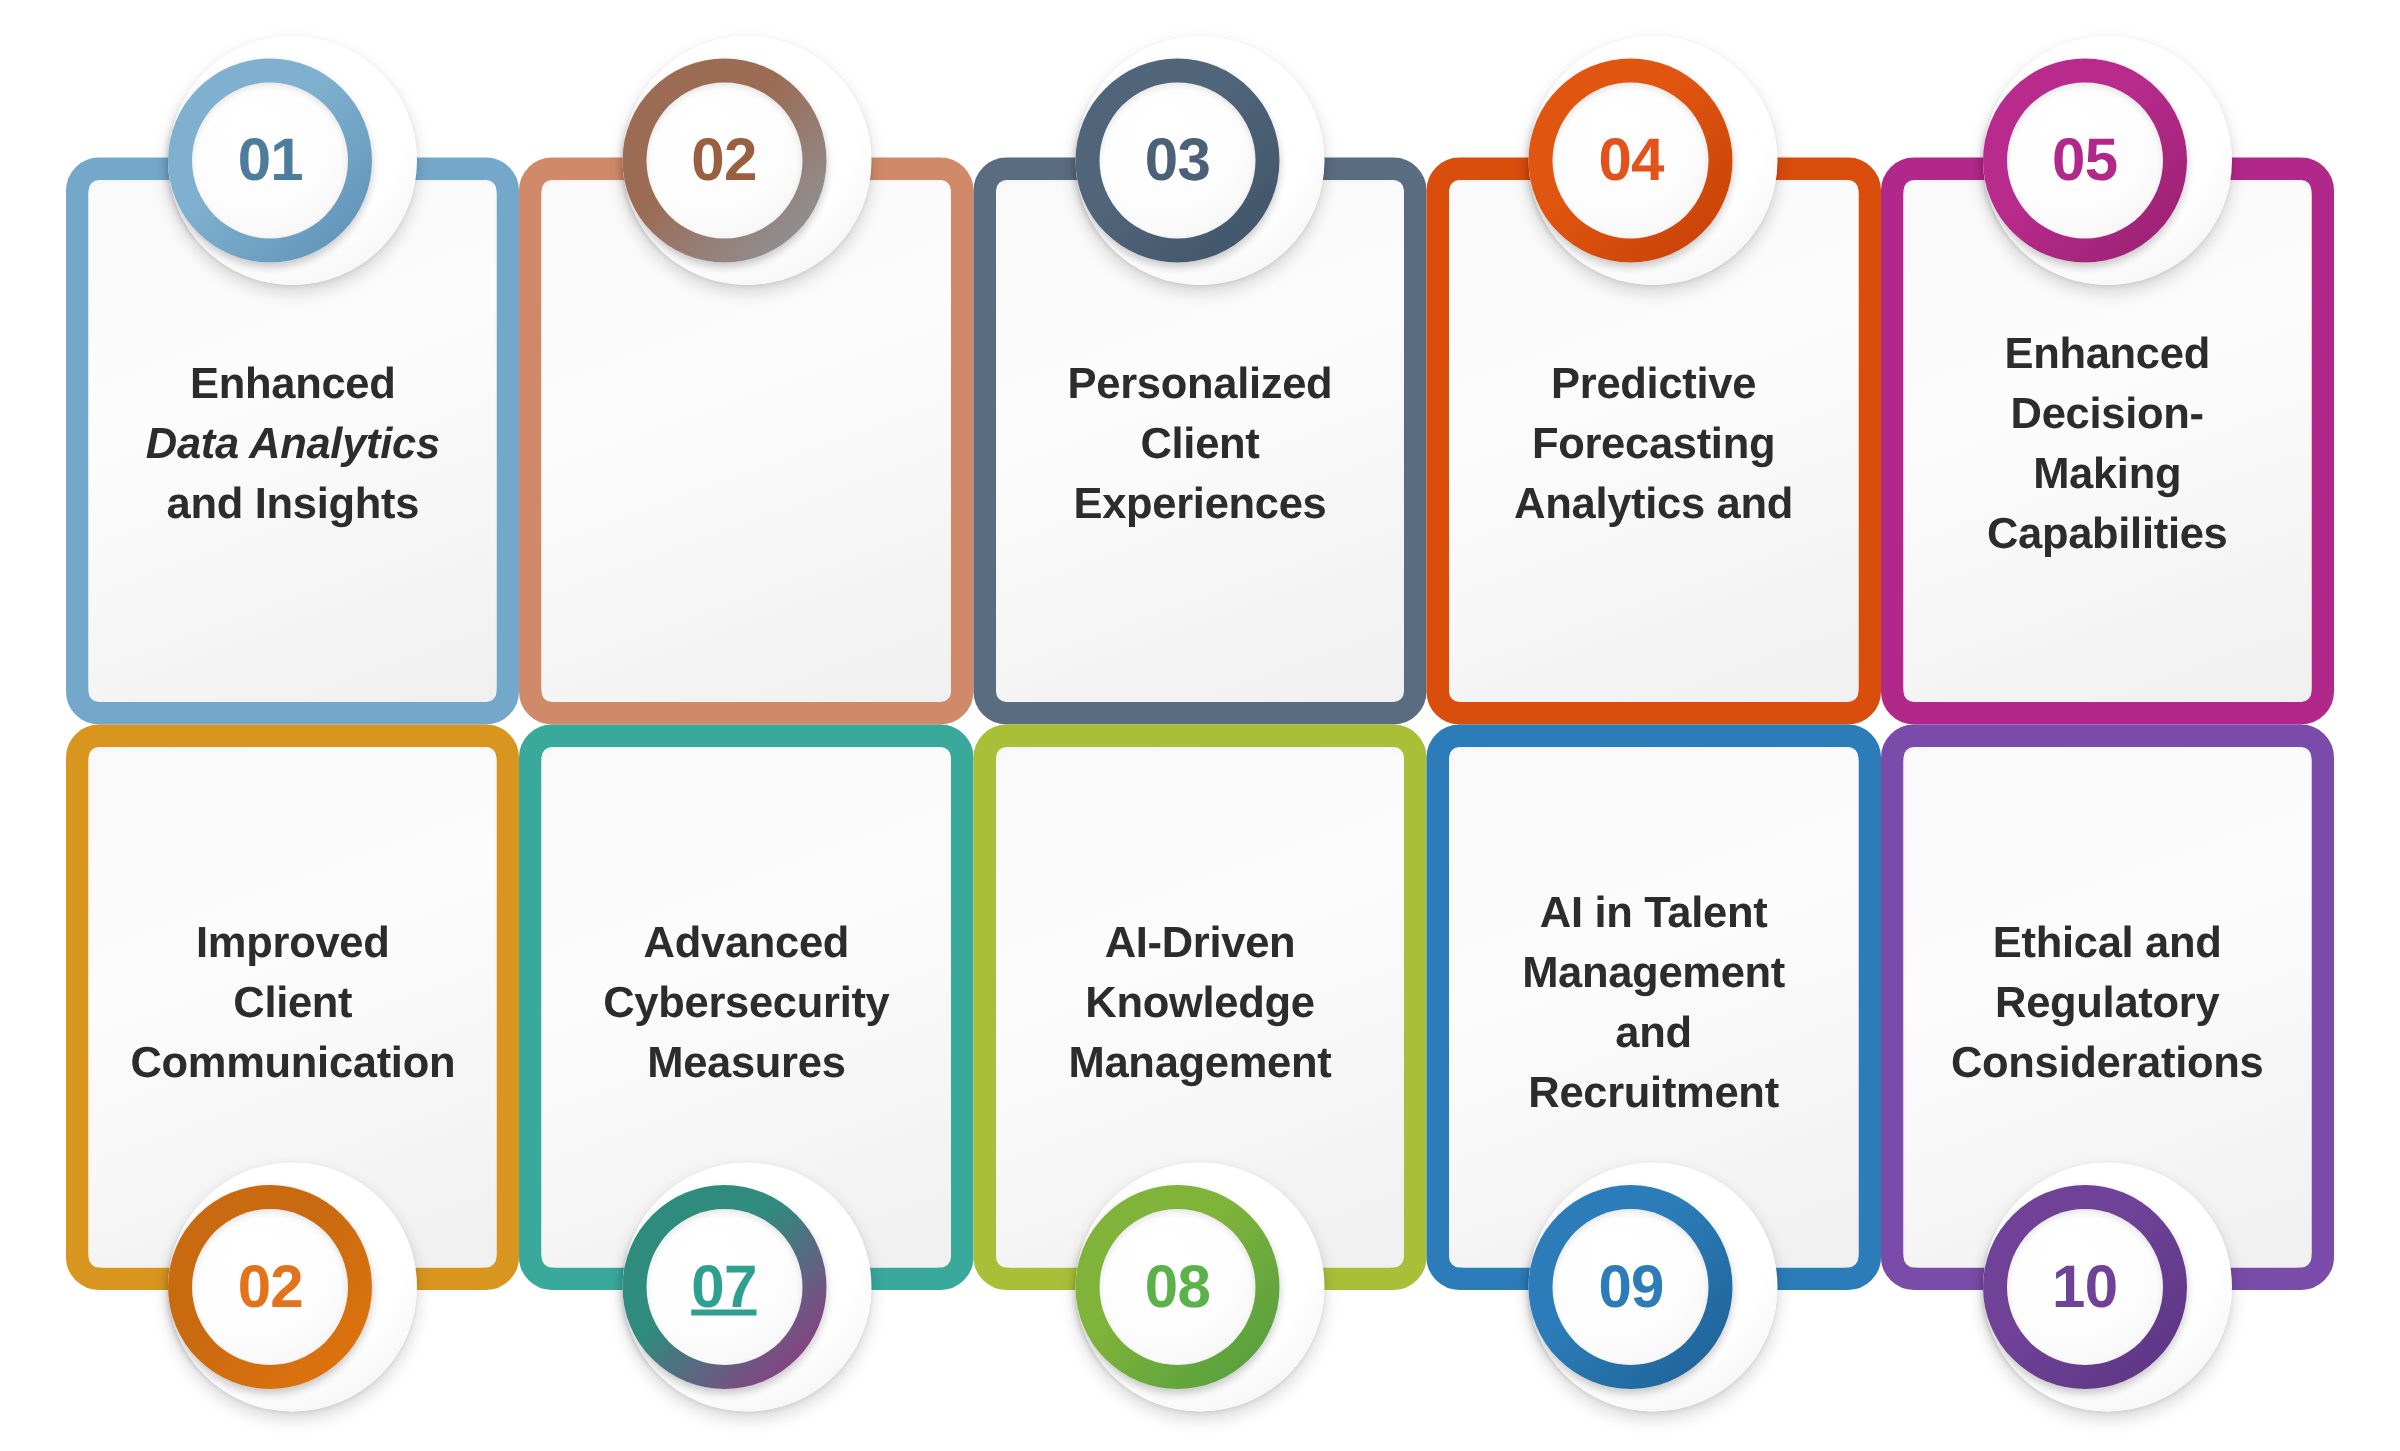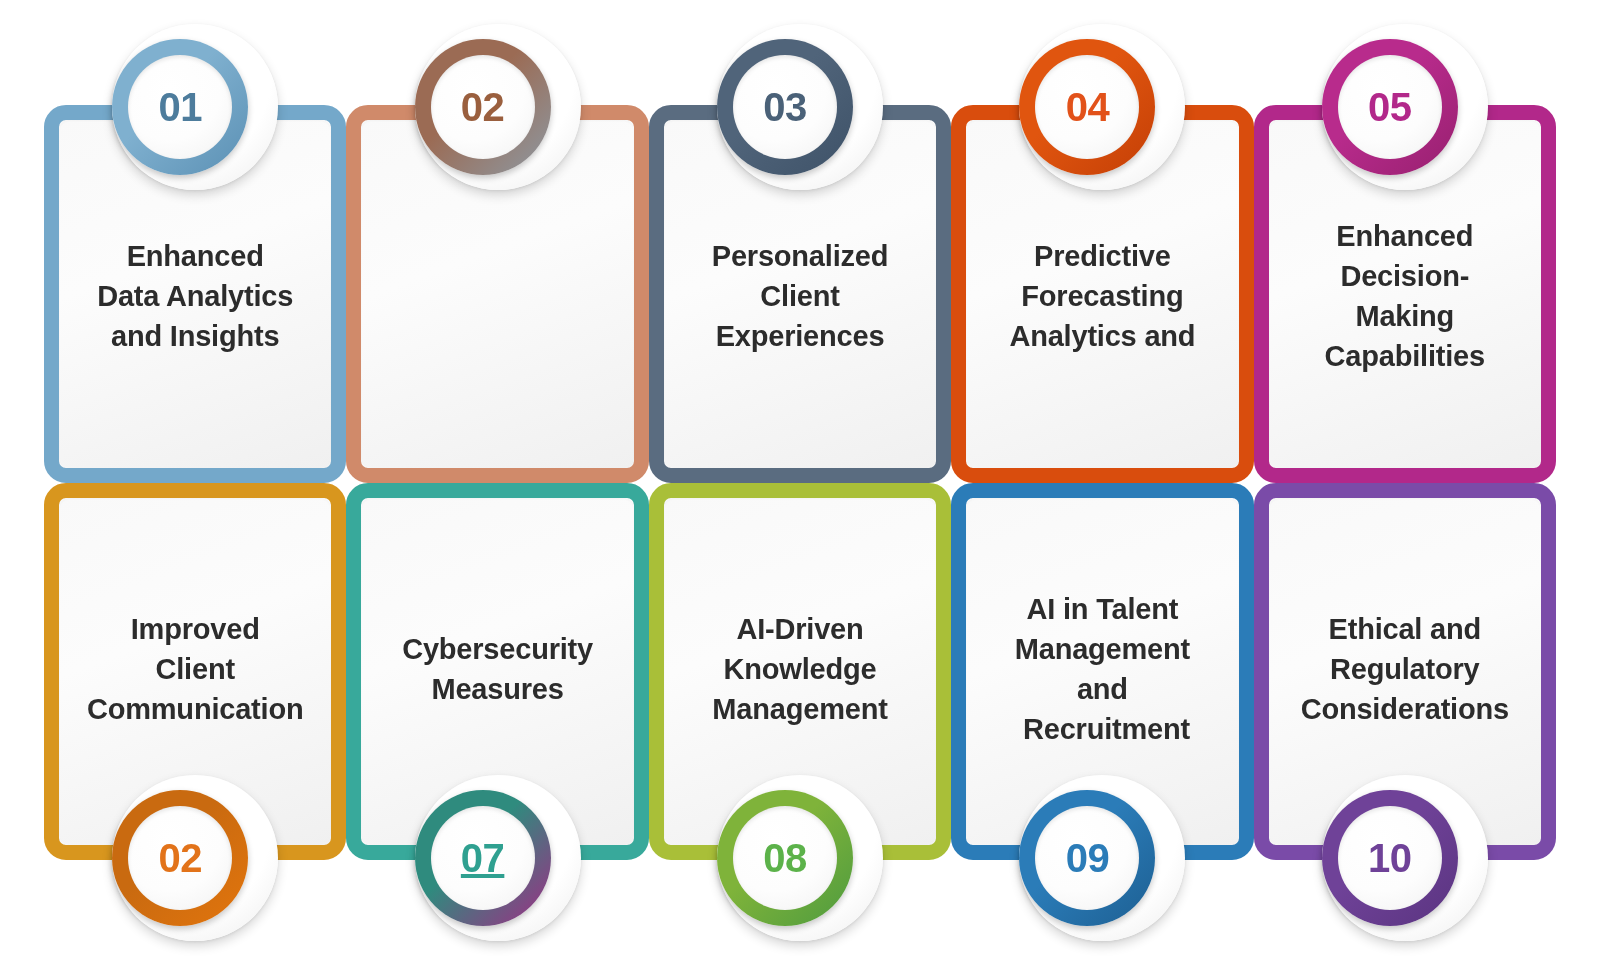--- a/index.html
+++ b/index.html
@@ -124,21 +124,21 @@
 </head>
 <body>
 
 <div id="infographic">
   <div class="grid">
 
     <div class="card row-top" style="border-color: rgb(116, 168, 202);">
       <div class="card-inner"></div>
       <div class="card-text">
           <span style="display: block;">Enhanced</span>
-          <span style="display: block;">Data Analytics</span>
+          <span style="display: block; font-style: italic;">Data Analytics</span>
           <span style="display: block;">and Insights</span>
         </div>
       <div class="badge top">
         <div class="ring" style="background: linear-gradient(135deg, rgb(127, 176, 207) 0%, rgb(127, 176, 207) 42%, rgb(91, 144, 180) 100%);">
           <div class="ring-hole">
             <span class="badge-num" style="color: rgb(77, 124, 156);">01</span>
           </div>
         </div>
       </div>
     </div>
@@ -215,20 +215,21 @@
           <div class="ring-hole">
             <span class="badge-num" style="color: rgb(226, 115, 26);">02</span>
           </div>
         </div>
       </div>
     </div>
 
     <div class="card row-bottom" style="border-color: rgb(56, 169, 155);">
       <div class="card-inner"></div>
       <div class="card-text">
+          <span style="display: block;">Advanced</span>
           <span style="display: block;">Cybersecurity</span>
           <span style="display: block;">Measures</span>
         </div>
       <div class="badge bottom">
         <div class="ring" style="background: linear-gradient(135deg, rgb(47, 139, 126) 0%, rgb(47, 139, 126) 42%, rgb(161, 44, 133) 100%);">
           <div class="ring-hole">
             <span class="badge-num" style="color: rgb(47, 160, 144); text-decoration: underline;">07</span>
           </div>
         </div>
       </div>
@@ -249,21 +250,21 @@
         </div>
       </div>
     </div>
 
     <div class="card row-bottom" style="border-color: rgb(43, 124, 184);">
       <div class="card-inner"></div>
       <div class="card-text">
           <span style="display: block;">AI in Talent</span>
           <span style="display: block;">Management</span>
           <span style="display: block;">and</span>
-          <span style="display: block; text-align: right;">Recruitment</span>
+          <span style="display: block;">Recruitment</span>
         </div>
       <div class="badge bottom">
         <div class="ring" style="background: linear-gradient(135deg, rgb(43, 124, 184) 0%, rgb(43, 124, 184) 42%, rgb(29, 95, 146) 100%);">
           <div class="ring-hole">
             <span class="badge-num" style="color: rgb(43, 124, 184);">09</span>
           </div>
         </div>
       </div>
     </div>
 

